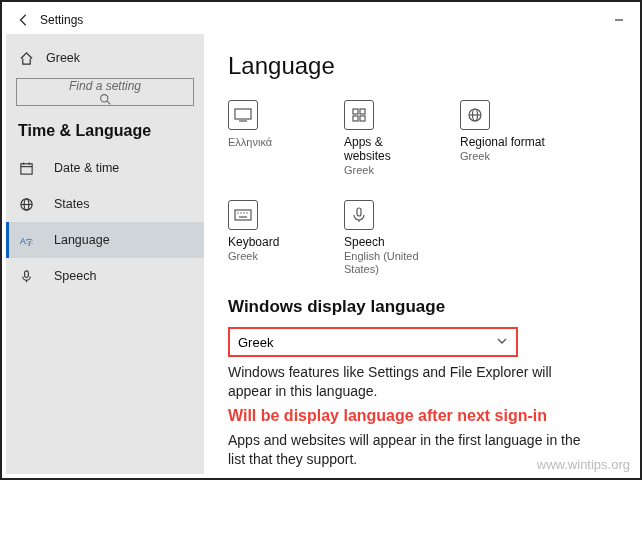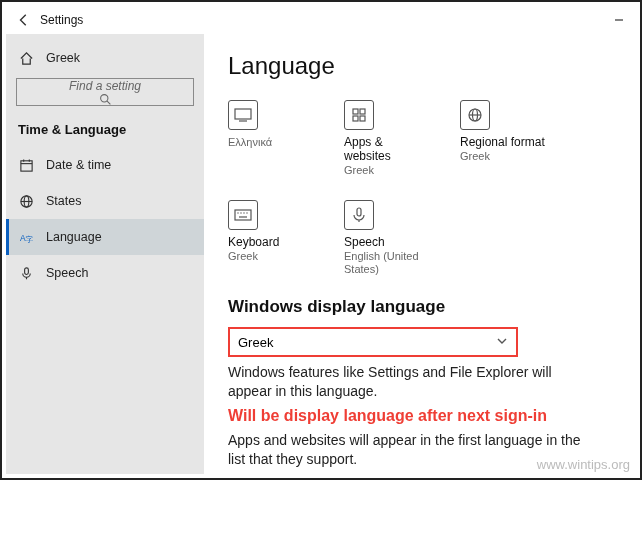--- a/index.html
+++ b/index.html
@@ -10,22 +10,22 @@
     .titlebar-left { display: flex; align-items: center; gap: 8px; }
     .title-text { font-size: 12px; color: #111; }
     .win-btns { display: flex; align-items: center; }
     .win-btn { width: 22px; height: 22px; display: flex; align-items: center; justify-content: center; font-size: 11px; color: #333; }
     .body { flex: 1; display: flex; overflow: hidden; }
     .sidebar { width: 198px; background: #e6e6e6; padding: 8px 0; display: flex; flex-direction: column; font-size: 12.5px; }
     .side-row { display: flex; align-items: center; gap: 12px; height: 32px; padding: 0 12px; color: #222; }
     .side-icon-slot { width: 16px; height: 16px; display: flex; align-items: center; justify-content: center; color: #333; flex-shrink: 0; }
     .searchbox { margin: 4px 10px 10px 10px; border: 1px solid #8a8a8a; height: 28px; display: flex; align-items: center; padding: 0 8px; background: #e6e6e6; color: #666; justify-content: space-between; flex-direction: column; }
     .searchbox span:first-child { font-style: italic; font-size: 12px; }
-    .section-title { padding: 6px 12px 10px 12px; font-weight: 600; font-size: 13px; color: #111; }
-    .nav-item { position: relative; display: flex; align-items: center; gap: 12px; height: 36px; padding: 0 12px; color: #222; }
+    .section-title { padding: 6px 12px 10px 12px; font-weight: 600; font-size: 16px; color: #111; }
+    .nav-item { position: relative; display: flex; align-items: center; gap: 20px; height: 36px; padding: 0 12px; color: #222; }
     .nav-item.active { background: #cfd5d8; }
     .nav-item.active::before { content: ""; position: absolute; left: 0; top: 0; bottom: 0; width: 3px; background: #0a5fbf; }
     .main { flex: 1; padding: 18px 24px 8px 24px; overflow: hidden; background: #fff; position: relative; }
     .h1 { font-size: 24px; font-weight: 400; color: #111; margin-bottom: 20px; }
     .tiles { display: flex; flex-wrap: wrap; gap: 24px 30px; margin-bottom: 22px; }
     .tile { width: 86px; }
     .tile-icon { width: 30px; height: 30px; border: 1.4px solid #555; border-radius: 3px; display: flex; align-items: center; justify-content: center; margin-bottom: 6px; color: #555; }
     .tile-title { font-size: 12px; color: #111; line-height: 1.15; }
     .tile-sub { font-size: 11px; color: #666; line-height: 1.15; }
     .h2 { font-size: 17px; font-weight: 700; color: #111; margin: 6px 0 10px 0; }

